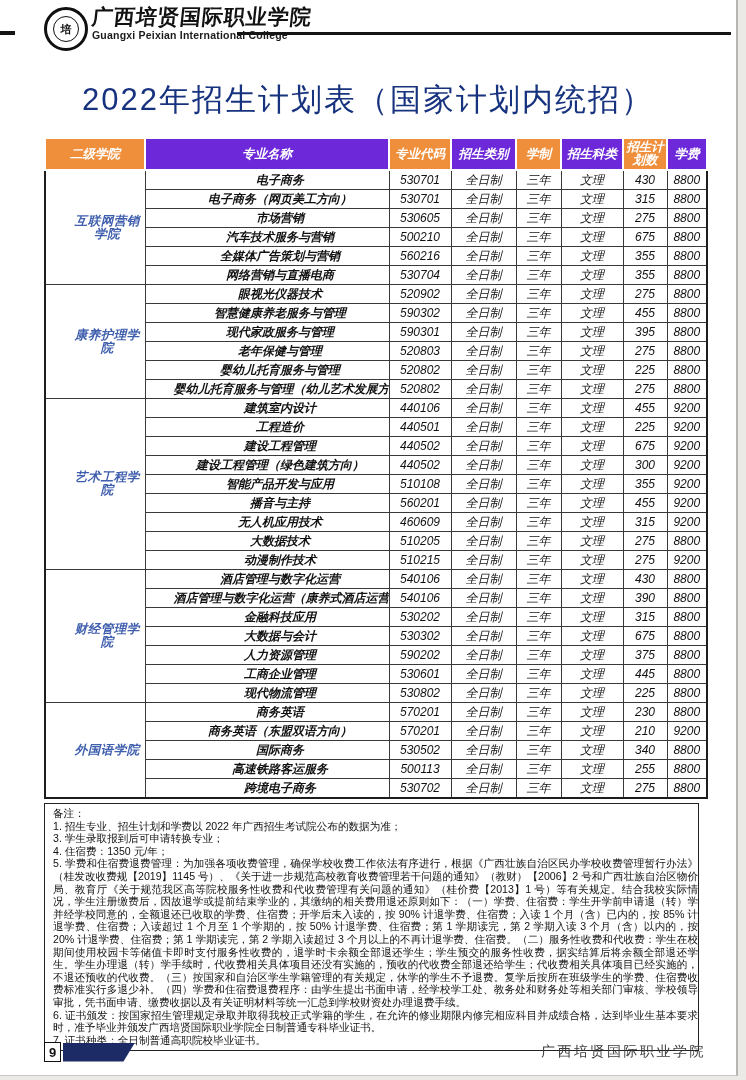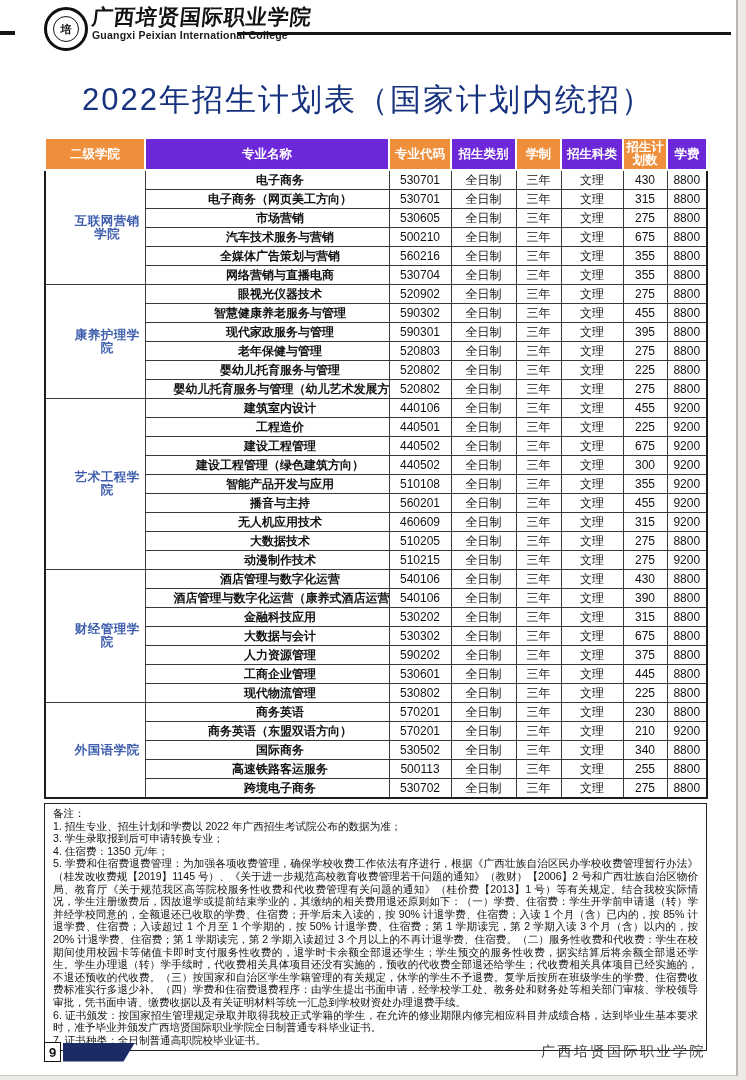--- a/index.html
+++ b/index.html
@@ -46,20 +46,21 @@
   .doc-title{
     margin:28px 0 0 0;text-align:center;
     font-size:31px;font-weight:normal;color:#17327e;
     letter-spacing:2px;line-height:40px;
   }
   
   table.plan{
     margin:17px 0 0 44px;border-collapse:collapse;
     table-layout:fixed;width:662px;
     border:2px solid #1d1d1d;
+    font-style:italic;
   }
   col.c0{width:100px;}col.c1{width:244px;}col.c2{width:62px;}col.c3{width:65px;}
   col.c4{width:45px;}col.c5{width:62px;}col.c6{width:44px;}col.c7{width:40px;}
   th{
     color:#ffffff;font-size:12.5px;font-weight:bold;
     border:2px solid #ffffff;height:30px;padding:0 1px;line-height:13px;
   }
   th.orange{background:#ef8f3c;}
   th.blue{background:#6d28d9;}
   td{
@@ -71,21 +72,21 @@
   td.major{font-weight:600;padding-left:28px;}
   td.college{
     color:#3f5fae;font-weight:bold;font-size:12.5px;
     white-space:normal;letter-spacing:0.5px;padding-left:26px;
   }
   td.num{font-weight:500;}
   
   .notes{
     margin:4px 0 0 44px;width:645px;
     border:1.5px solid #222;
-    padding:3px 8px 4px 8px;
+    padding:3px 0 4px 8px;
     font-size:10.6px;line-height:12.6px;color:#111;
     font-weight:500;
   }
   .note-line{margin:0;text-align:justify;}
   
   .footer{
     position:absolute;left:44px;right:30px;bottom:13px;
     display:flex;align-items:center;
   }
   .pagenum{

